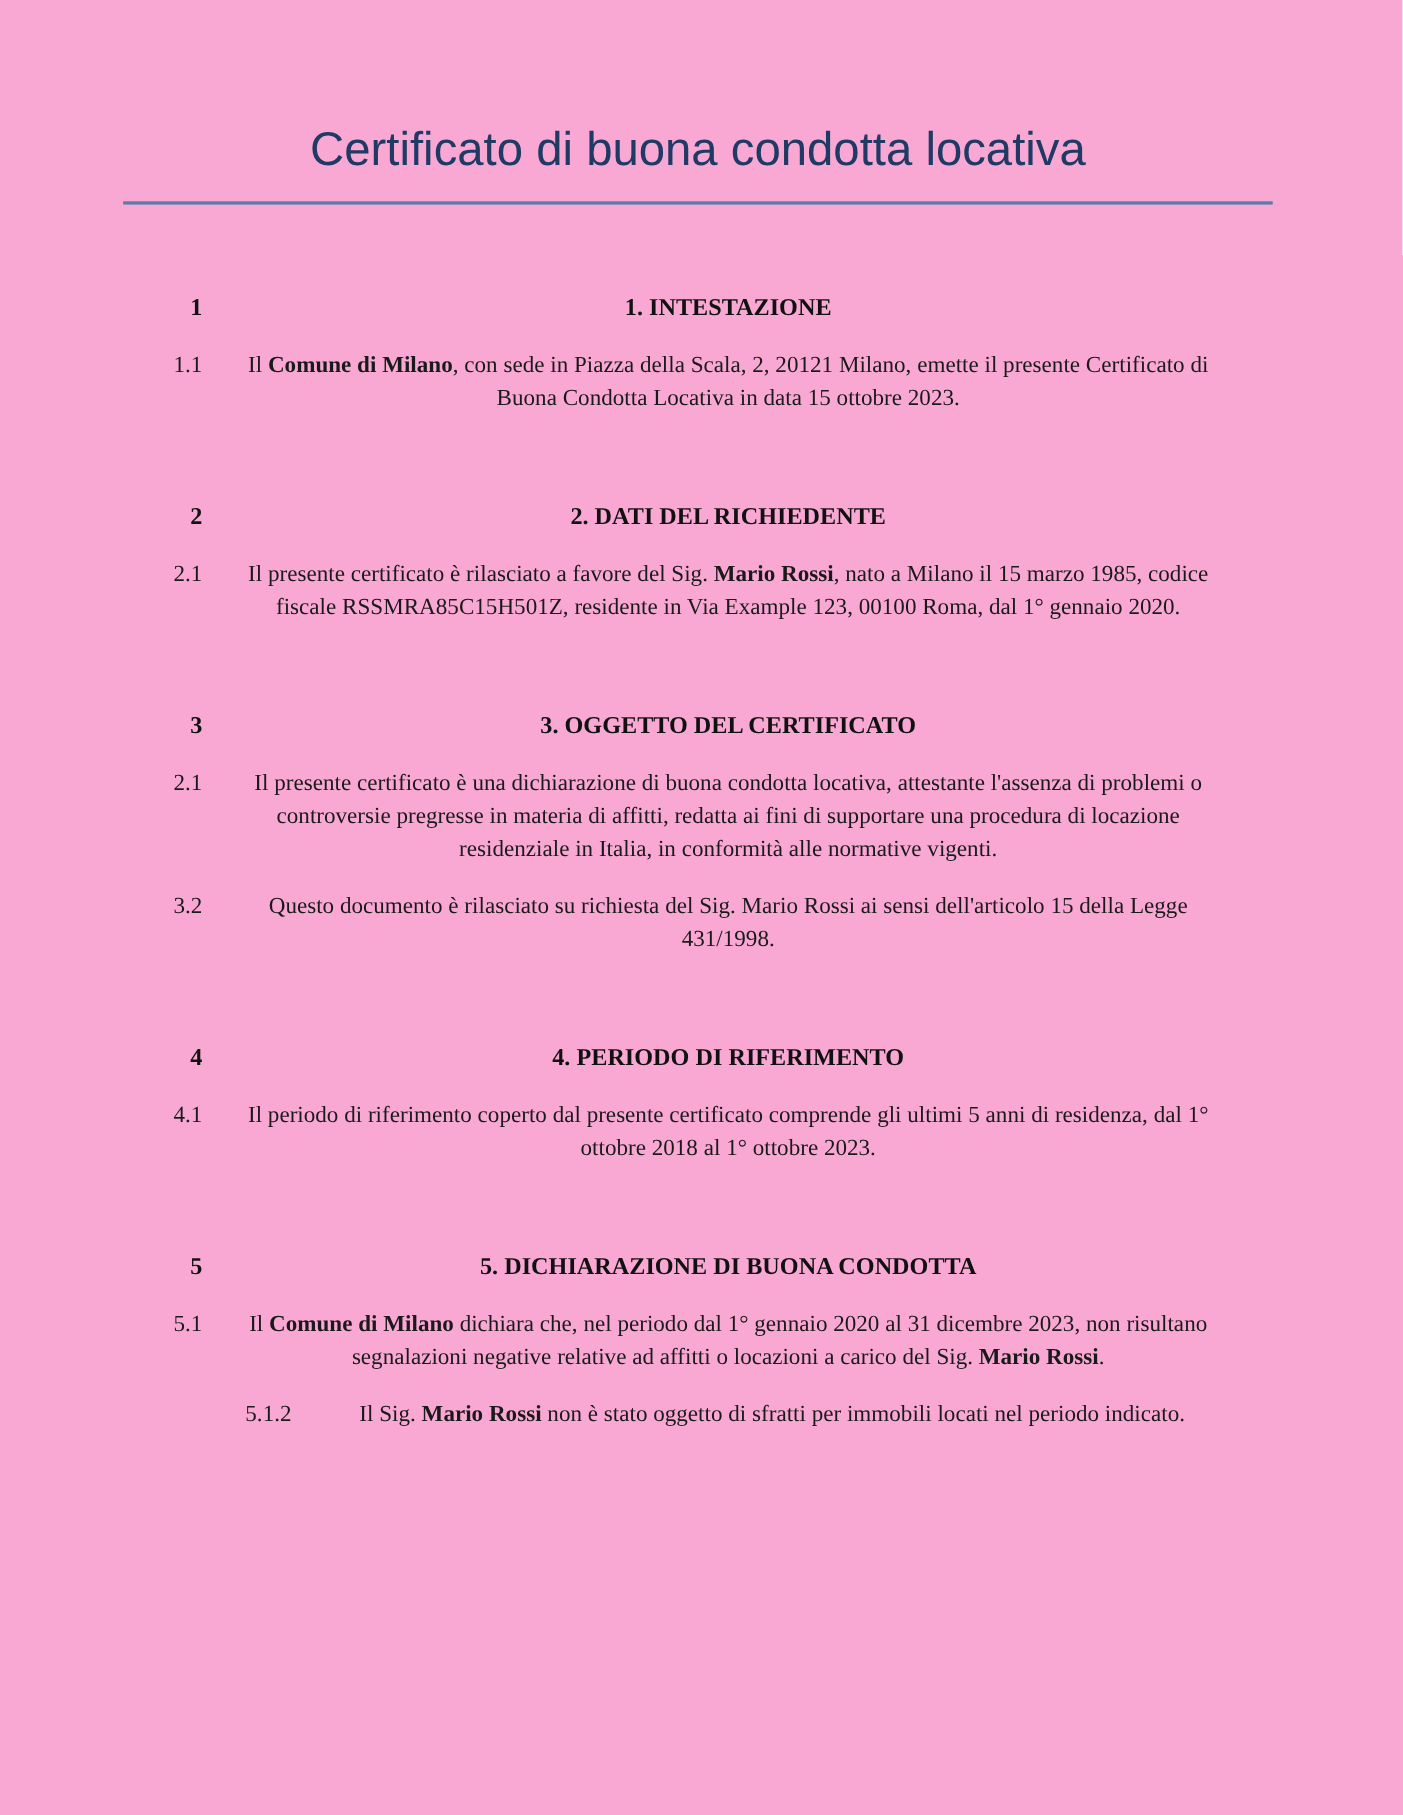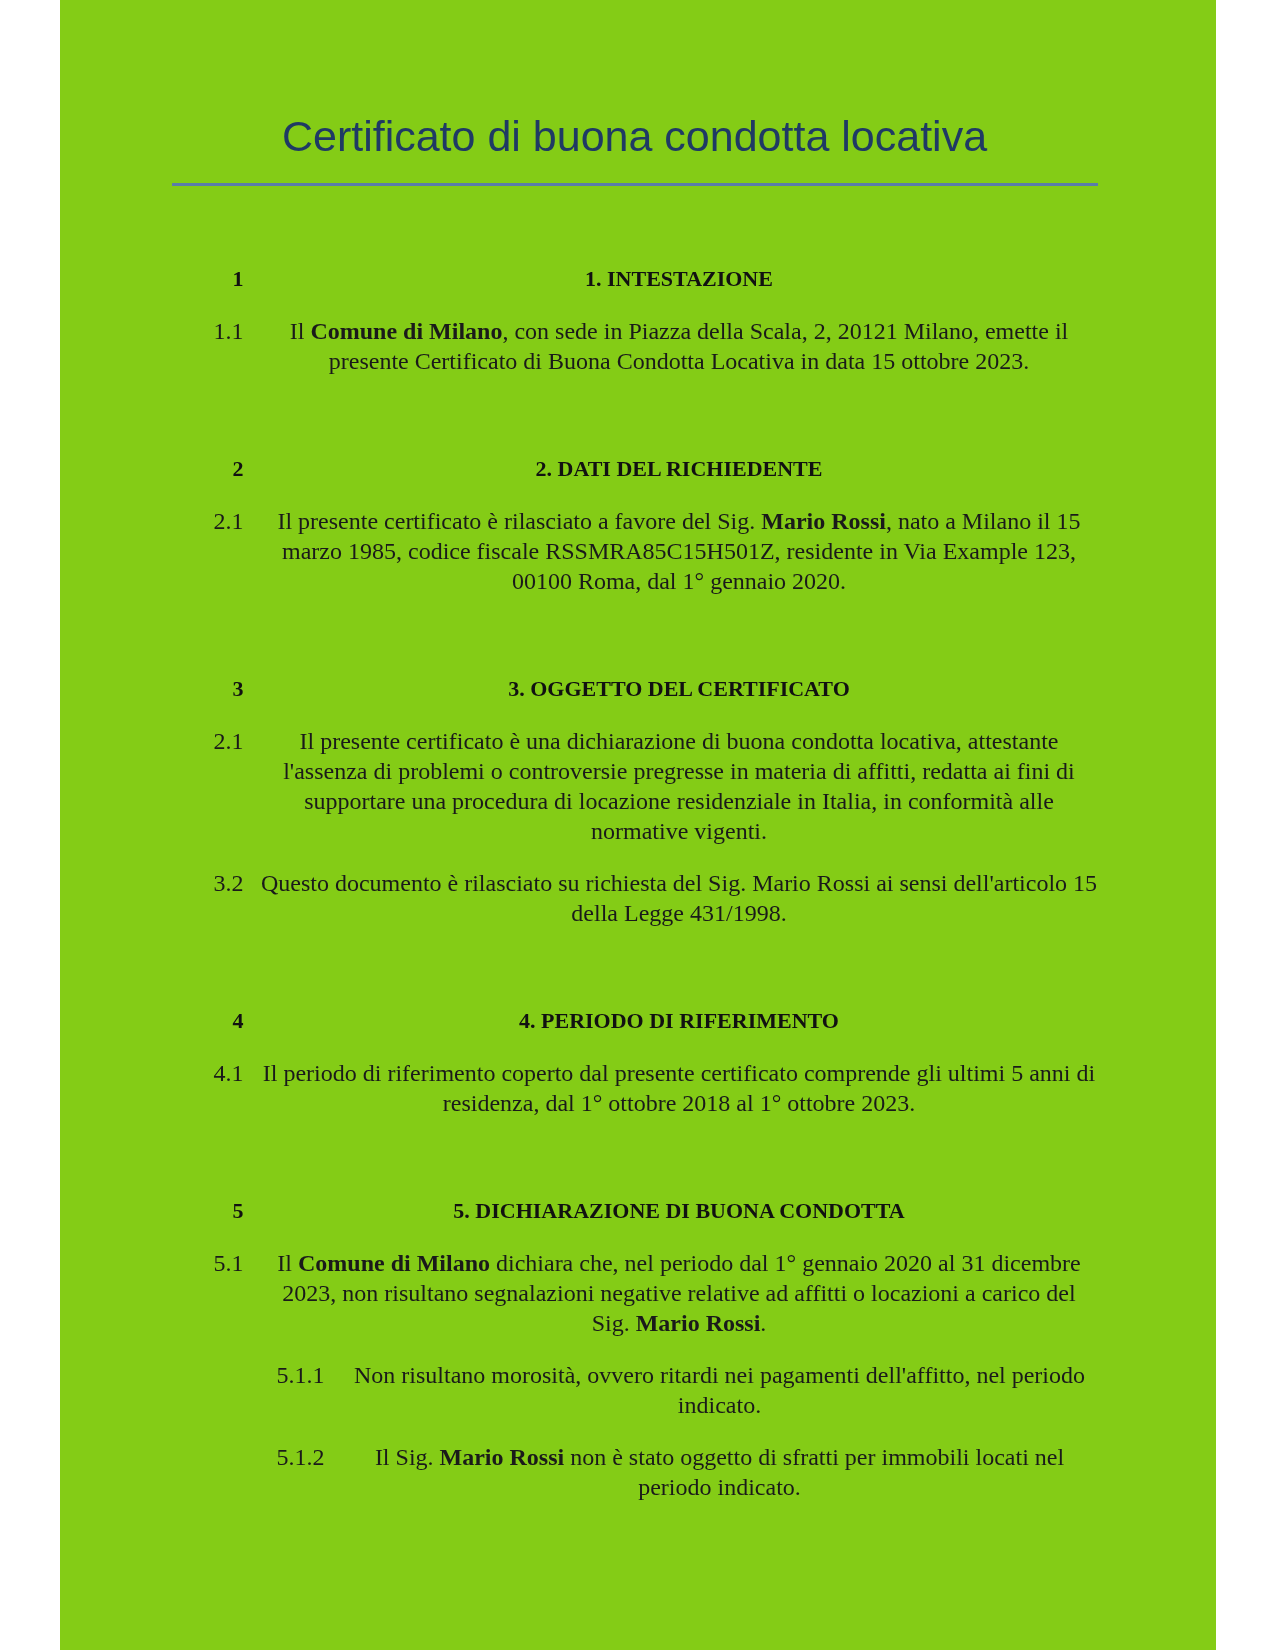--- a/index.html
+++ b/index.html
@@ -3,26 +3,26 @@
 <meta charset="utf-8">
 <style>
   html, body {
     margin: 0;
     padding: 0;
     background: #ffffff;
   }
   .page {
     position: relative;
     box-sizing: border-box;
-    width: 1156px;
+    width: 1275px;
     height: 1650px;
     margin: 0 auto;
     padding: 108px 118px 0 112px;
     overflow: hidden;
-    background: #84cc16;
+    background: #f9a8d4;
     font-family: "Liberation Serif", serif;
     color: #1a1a1a;
   }
   .doc-title {
     margin: 0;
     font-family: "Liberation Sans", sans-serif;
     font-weight: 400;
     font-size: 43px;
     line-height: 56px;
     text-align: center;
@@ -41,21 +41,21 @@
   .h-row {
     display: flex;
     font-weight: bold;
     font-size: 22px;
     line-height: 30px;
     color: #111111;
   }
   .item {
     display: flex;
     margin-top: 22px;
-    font-size: 24px;
+    font-size: 21px;
     line-height: 30px;
   }
   .num {
     flex: 0 0 72px;
     width: 72px;
     text-align: right;
     white-space: nowrap;
   }
   .txt {
     flex: 1;
@@ -125,22 +125,18 @@
       <section class="section">
         <div class="h-row">
           <span class="num">5</span>
           <span class="txt">5. DICHIARAZIONE DI BUONA CONDOTTA</span>
         </div>
         <div class="item">
           <span class="num">5.1</span>
           <div class="txt"><span>Il </span><b>Comune di Milano</b><span> dichiara che, nel periodo dal 1° gennaio 2020 al 31 dicembre 2023, non risultano segnalazioni negative relative ad affitti o locazioni a carico del Sig. </span><b>Mario Rossi</b><span>.</span></div>
         </div>
         <div class="item l3">
-          <span class="num">5.1.1</span>
-          <div class="txt"><span>Non risultano morosità, ovvero ritardi nei pagamenti dell'affitto, nel periodo indicato.</span></div>
-        </div>
-        <div class="item l3">
           <span class="num">5.1.2</span>
           <div class="txt"><span>Il Sig. </span><b>Mario Rossi</b><span> non è stato oggetto di sfratti per immobili locati nel periodo indicato.</span></div>
         </div>
       </section>
     </main>
 </div>
 
 </body></html>

